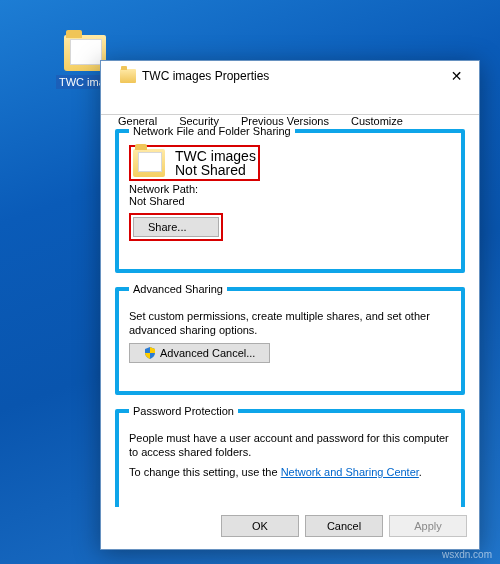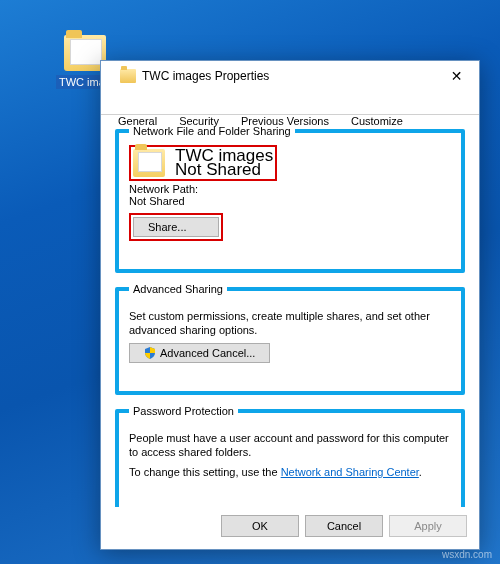--- a/index.html
+++ b/index.html
@@ -133,21 +133,21 @@
     flex: 0 0 auto;
   }
   .folder-med::before {
     content:""; position:absolute; left:2px; top:-5px; width:12px; height:6px;
     background:#f0c558; border-radius:2px 2px 0 0;
   }
   .folder-med::after {
     content:""; position:absolute; left:5px; top:3px; right:3px; height:18px;
     background:#fff; border:1px solid #d7d7d7;
   }
-  .share-text { font-size: 17px; line-height: 14px; }
+  .share-text { font-size: 14px; line-height: 14px; }
   .np-label { margin-top: 2px; }
   .np-value { margin-bottom: 6px; }
   .win-btn {
     background: #e1e1e1;
     border: 1px solid #adadad;
     padding: 3px 14px;
     font-family: inherit; font-size: 11px;
     cursor: default;
     display: inline-flex; align-items: center; gap: 4px;
   }

